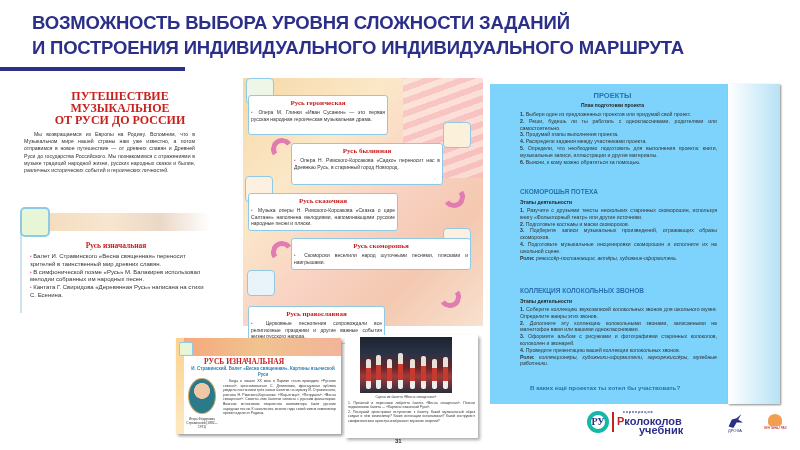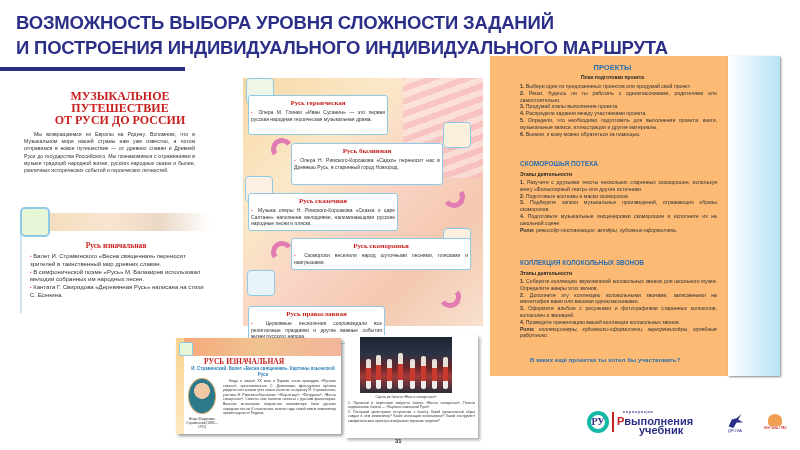--- a/index.html
+++ b/index.html
@@ -1,17 +1,17 @@
 <!DOCTYPE html>
 <html><head>
 <meta charset="utf-8">
 <style>
 *{box-sizing:border-box;margin:0;padding:0}
 body{width:800px;height:450px;background:#fff;font-family:"Liberation Sans",sans-serif;position:relative;overflow:hidden}
-.title{position:absolute;left:16px;top:10px;color:#2b2f87;font-weight:bold;font-size:18.5px;line-height:25px;letter-spacing:-0.2px;font-family:"Liberation Sans",sans-serif}
+.title{position:absolute;left:32px;top:10px;color:#2b2f87;font-weight:bold;font-size:18.5px;line-height:25px;letter-spacing:-0.2px;font-family:"Liberation Sans",sans-serif}
 .title-bar{position:absolute;left:0;top:67px;width:185px;height:4px;background:#2b2f87}
 
 
 .left-title{position:absolute;left:30px;top:90px;width:180px;text-align:center;color:#c8201e;font-family:"Liberation Serif",serif;font-size:12px;line-height:12px;font-weight:bold}
 .left-intro{position:absolute;left:24px;top:131px;width:171px;font-size:5.2px;line-height:7.2px;color:#333;text-align:justify;text-indent:10px}
 .card-iznach{position:absolute;left:20px;top:213px;width:188px;height:100px;background:#fff;border-left:2px solid #cfe3ef}
 .card-iznach .strip{position:absolute;left:22px;top:0;width:166px;height:18px;background:linear-gradient(90deg,#f3d9b6,#f7e3cb 40%,#e8d4c0 70%,#fff);opacity:.9}
 .card-iznach .icon{position:absolute;left:-2px;top:-6px;width:30px;height:30px;border:2px solid #8ecae6;border-radius:5px;background:#e8f6d8}
 .card-iznach h3{position:absolute;left:0;width:188px;top:28px;text-align:center;color:#c8201e;font-family:"Liberation Serif",serif;font-size:7.5px;font-weight:bold}
 .card-iznach ul{position:absolute;left:8px;top:40px;width:178px;list-style:none;font-size:6px;line-height:7.8px;color:#333}
@@ -39,21 +39,21 @@
 .book-card .txt{position:absolute;left:47px;top:41px;width:113px;font-size:3.5px;line-height:4.6px;color:#333;text-align:justify;text-indent:6px}
 
 .ballet{position:absolute;left:345px;top:335px;width:133px;height:103px;background:#fff;box-shadow:2px 2px 3px #aaa}
 .ballet .photo{position:absolute;left:15px;top:2px;width:92px;height:56px;background:linear-gradient(180deg,#1c2330 0%,#2a3346 30%,#6a2426 55%,#a13a3a 70%,#2a2e3a 100%)}
 .ballet .photo span{position:absolute;bottom:4px;width:5px;height:30px;background:linear-gradient(180deg,#e9e0d8 0 30%,#c73a30 30% 75%,#eee 75%);border-radius:2px}
 .ballet .cap{position:absolute;left:0;top:60px;width:122px;text-align:center;font-size:3.5px;color:#333}
 .ballet .q{position:absolute;left:3px;top:66px;width:127px;font-size:3.4px;line-height:4.4px;color:#333;text-align:justify}
 .pagenum{position:absolute;left:395px;top:438px;font-size:6px;font-weight:bold;color:#333}
 
 
-.proj{position:absolute;left:490px;top:56px;width:290px;height:320px;background:#fdba74}
+.proj{position:absolute;left:490px;top:84px;width:290px;height:320px;background:#7dd3fc}
 .proj .edge{position:absolute;right:0;top:0;width:52px;height:100%;background:linear-gradient(90deg,#fff,#b7e2f5);box-shadow:1px 1px 2px #888}
 .proj h2{position:absolute;left:30px;width:185px;top:7px;text-align:center;color:#2a6fb0;font-size:7.5px;font-weight:bold}
 .proj .sub{position:absolute;left:30px;width:185px;top:18px;text-align:center;font-size:5px;font-weight:bold;color:#222}
 .proj .list{position:absolute;left:30px;width:197px;font-size:5.2px;line-height:6.8px;color:#333;text-align:justify}
 .proj .list b{font-weight:bold}
 .proj h3{position:absolute;left:30px;color:#2a6fb0;font-size:6.5px;font-weight:bold}
 .proj .stage{position:absolute;left:30px;font-size:5px;font-weight:bold;color:#222}
 .proj .roles i{font-style:italic}
 .proj .ask{position:absolute;left:40px;top:314px;color:#2a6fb0;font-size:6.2px;font-weight:bold}
 
@@ -76,22 +76,22 @@
 </head>
 <body>
 
 <div class="title">
   <div>ВОЗМОЖНОСТЬ ВЫБОРА УРОВНЯ СЛОЖНОСТИ ЗАДАНИЙ</div>
   <div>И ПОСТРОЕНИЯ ИНДИВИДУАЛЬНОГО ИНДИВИДУАЛЬНОГО МАРШРУТА</div>
 </div>
 <div class="title-bar"></div>
 
 <div class="left-title">
+  <div>ПУТЕШЕСТВИЕ</div>
   <div>МУЗЫКАЛЬНОЕ</div>
-  <div>ПУТЕШЕСТВИЕ</div>
   <div>ОТ РУСИ ДО РОССИИ</div>
 </div>
 <div class="left-intro">Мы возвращаемся из Европы на Родину. Вспомним, что в Музыкальном мире нашей страны нам уже известно, а потом отправимся в новое путешествие — от древних славян и Древней Руси до государства Российского. Мы познакомимся с отражениями в музыке традиций народной жизни, русских народных сказок и былин, различных исторических событий и героических личностей.</div>
 
 <div class="card-iznach">
   <div class="strip"></div>
   <div class="icon"></div>
   <h3>Русь изначальная</h3>
   <ul>
     <li>Балет И. Стравинского «Весна священная» переносит зрителей в таинственный мир древних славян.</li>
@@ -203,21 +203,21 @@
   </div>
 
   <div class="ask" style="top:300px">В каких ещё проектах ты хотел бы участвовать?</div>
 </div>
 
 <div class="logo-ru">
   <div class="circ">РУ</div>
   <div class="sep"></div>
   <div class="txt">
     <span class="corp">корпорация</span>
-    <span class="l1"><span class="p">Р</span><span>выполнения</span></span>
+    <span class="l1"><span class="p">Р</span><span>колоколов</span></span>
     <span class="l2">учебник</span>
   </div>
 </div>
 <div class="logo-drofa">
   <div class="bird"></div>
   <div class="name">ДРОФА</div>
 </div>
 <div class="logo-vent">
   <div class="shape"></div>
   <div class="name">ВЕНТАНА-ГРАФ</div>

